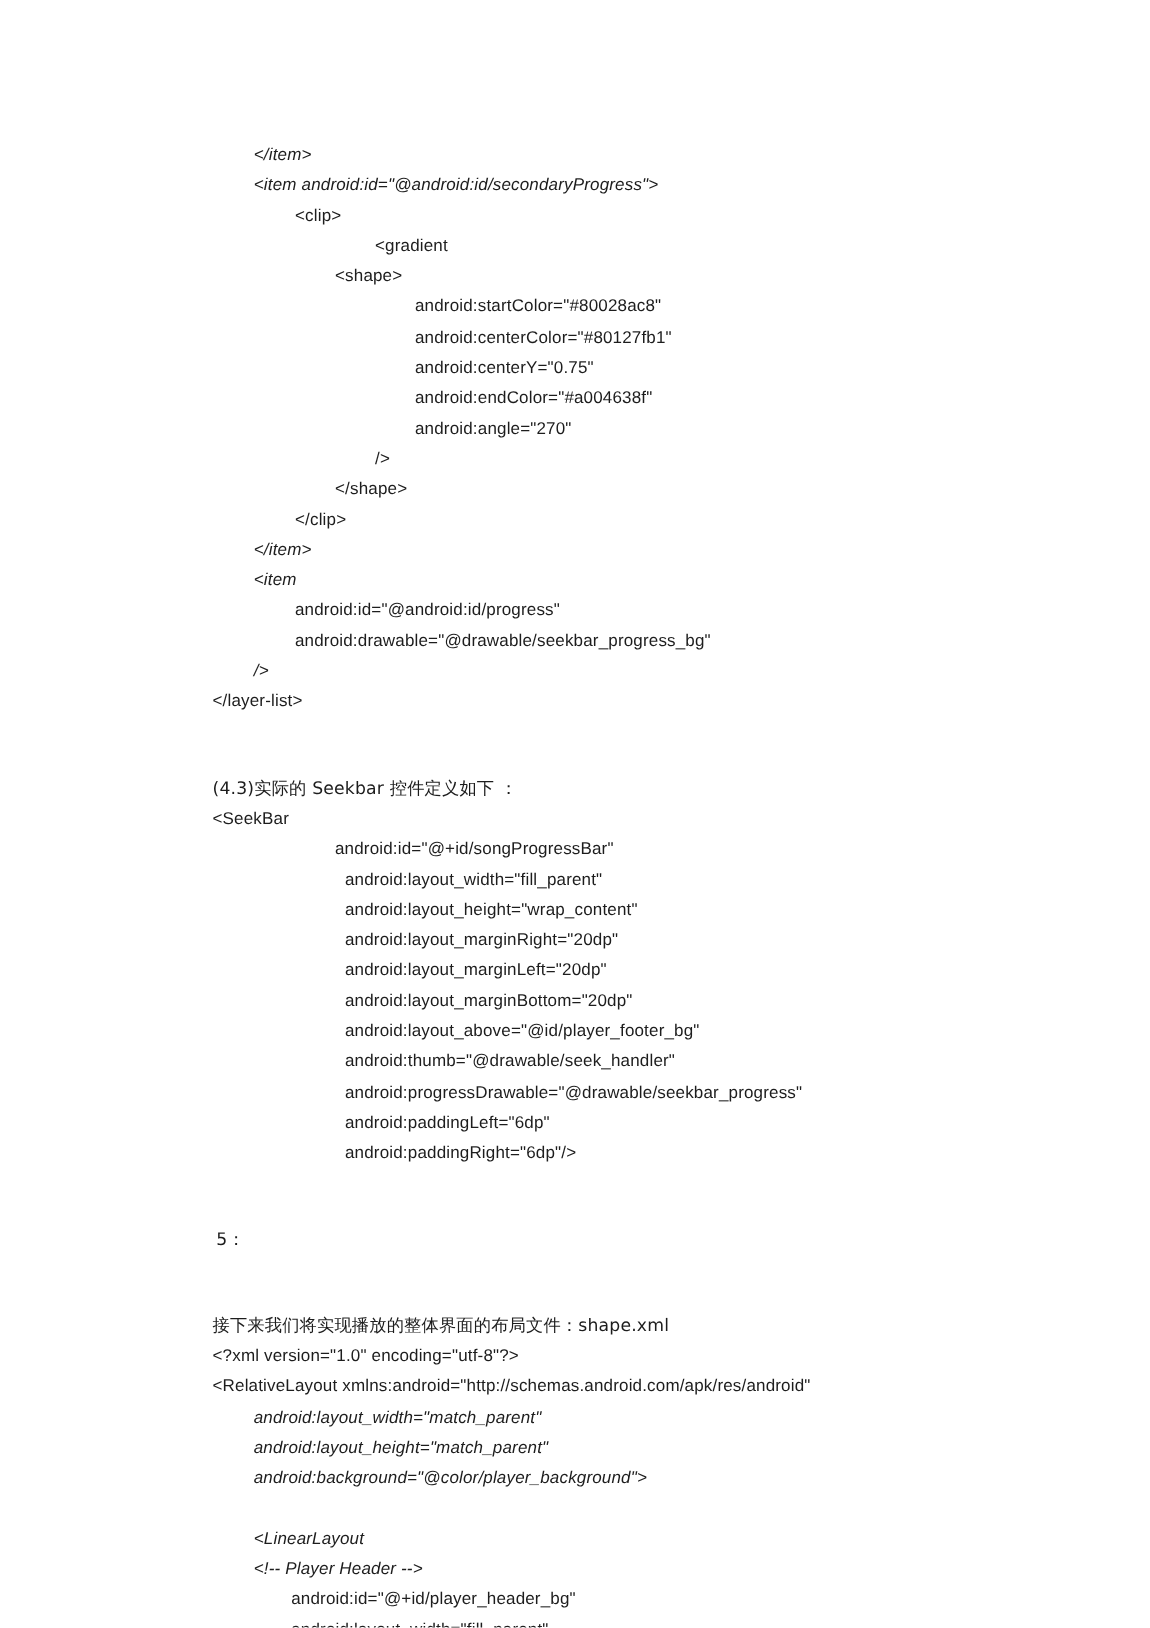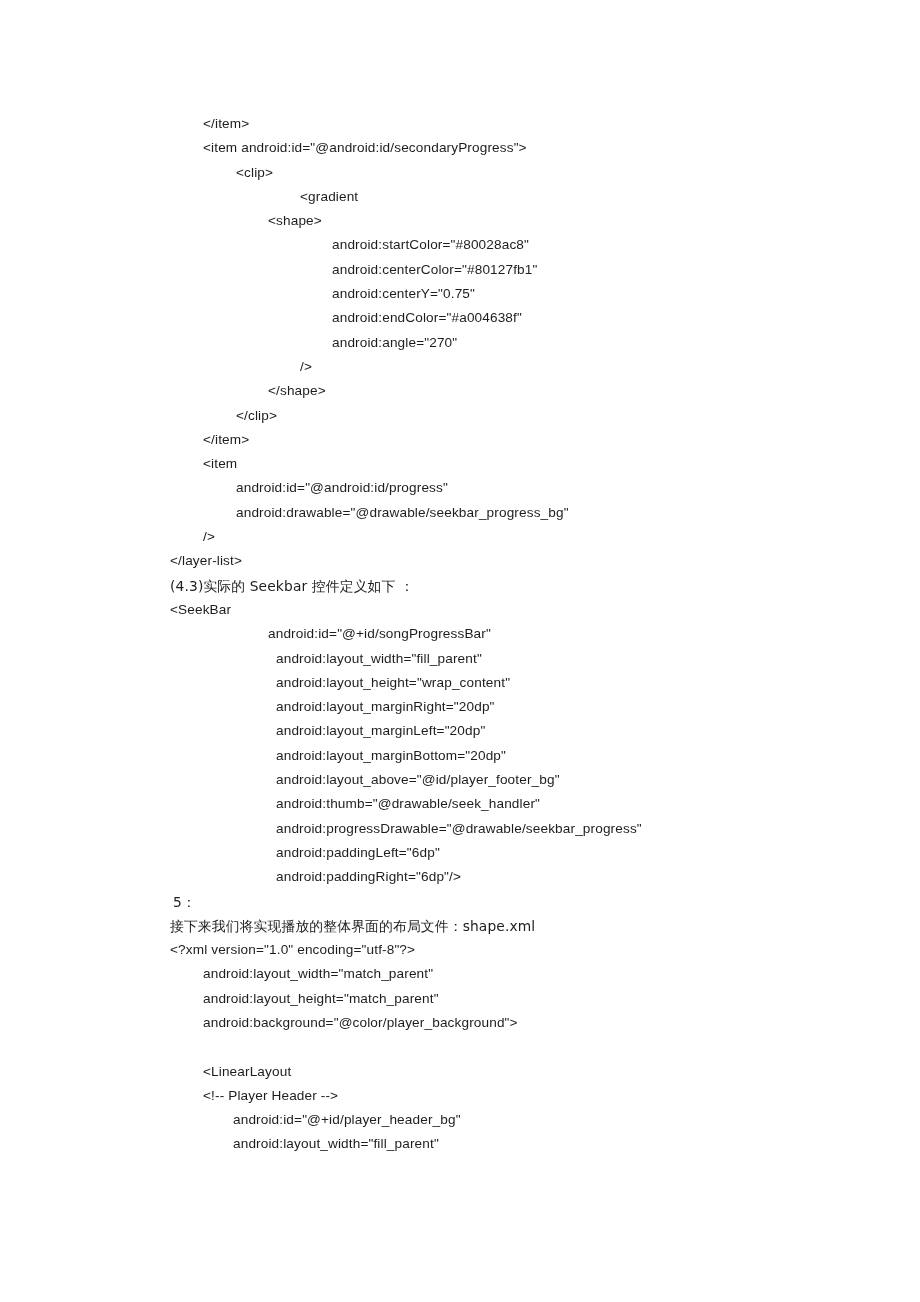--- a/index.html
+++ b/index.html
@@ -39,30 +39,31 @@
     height: 24.3px;
     white-space: pre;
     letter-spacing: 0.01em;
     color: #1d1d1d;
   }
 
   
   .line.cjk {
     font-family: "DejaVu Sans", "Liberation Sans", sans-serif;
     font-size: 13.8px;
+    margin-top: 45px;
   }
 
   
   .line.blank {
     height: 24.3px;
   }
 
   
   .i0  { padding-left: 0px;   }
-  .i1  { padding-left: 33px;  }
+  .i1  { padding-left: 33px; font-style: italic;  }
   .i2  { padding-left: 66px;  }
   .i3  { padding-left: 98px;  }
   .i4  { padding-left: 130px; }
   .i5  { padding-left: 162px; }
   .sb-id   { padding-left: 98px;  }
   .sb-attr { padding-left: 106px; }
   .num5    { padding-left: 3px;   }
   .ll-attr { padding-left: 63px;  }
 </style>
 </head>
@@ -98,20 +99,21 @@
       <div class="line sb-attr">android:layout_marginLeft="20dp"</div>
       <div class="line sb-attr">android:layout_marginBottom="20dp"</div>
       <div class="line sb-attr">android:layout_above="@id/player_footer_bg"</div>
       <div class="line sb-attr">android:thumb="@drawable/seek_handler"</div>
       <div class="line sb-attr">android:progressDrawable="@drawable/seekbar_progress"</div>
       <div class="line sb-attr">android:paddingLeft="6dp"</div>
       <div class="line sb-attr">android:paddingRight="6dp"/&gt;</div>
       <div class="line num5 cjk">5：</div>
       <div class="line i0 cjk">接下来我们将实现播放的整体界面的布局文件：shape.xml</div>
       <div class="line i0">&lt;?xml version="1.0" encoding="utf-8"?&gt;</div>
+      <div class="line i0">&lt;RelativeLayout xmlns:android="http://schemas.android.com/apk/res/android"</div>
       <div class="line i1">android:layout_width="match_parent"</div>
       <div class="line i1">android:layout_height="match_parent"</div>
       <div class="line i1">android:background="@color/player_background"&gt;</div>
       <div class="line i1 blank"></div>
       <div class="line i1">&lt;LinearLayout</div>
       <div class="line i1">&lt;!-- Player Header --&gt;</div>
       <div class="line ll-attr">android:id="@+id/player_header_bg"</div>
       <div class="line ll-attr">android:layout_width="fill_parent"</div>
     </div>
 </div>

